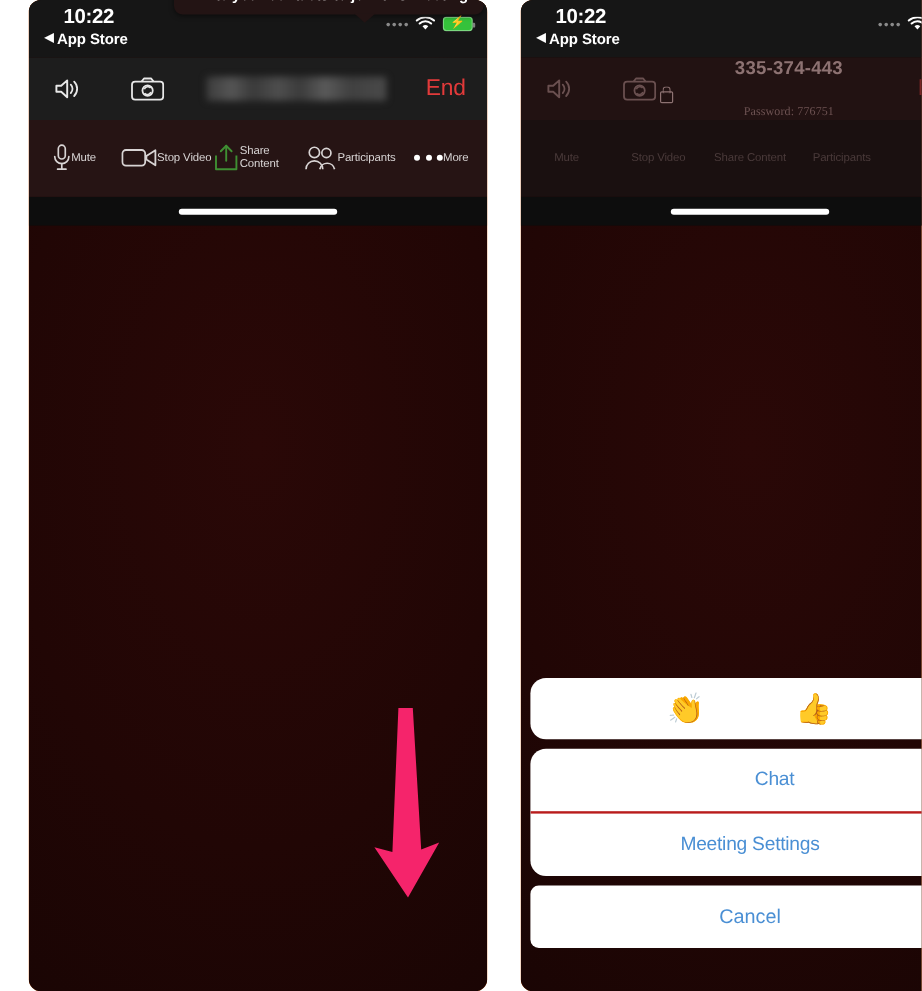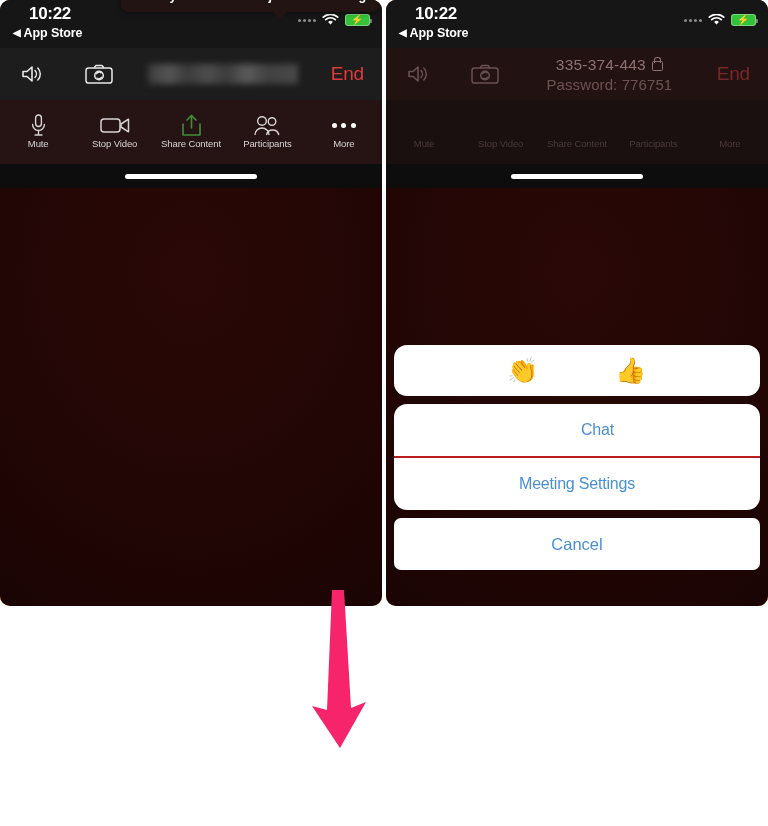--- a/index.html
+++ b/index.html
@@ -17,25 +17,26 @@
     position: relative;
     width: 768px;
     height: 826px;
     background: #ffffff;
     display: flex;
     gap: 4px;
   }
   .phone {
     position: relative;
     width: 382px;
-    height: 606px;
+    height: 826px;
     background: #f97316;
     border-radius: 10px;
     overflow: hidden;
     flex: 0 0 auto;
+    margin-left: 24px;
   }
   .phone-inner {
     position: absolute;
     inset: 0;
     background: radial-gradient(ellipse 120% 90% at 50% 45%, #2a0807 0%, #210605 45%, #140403 100%);
   }
 
   
   .statusbar {
     position: relative;
@@ -145,27 +146,27 @@
     display: inline-block;
     width: 150px;
     height: 20px;
     border-radius: 2px;
     background: linear-gradient(90deg,#3c3c3c 0%,#555 14%,#3a3a3a 26%,#4e4e4e 40%,#3b3b3b 52%,#5a5a5a 66%,#404040 80%,#4a4a4a 100%);
     filter: blur(3px);
     vertical-align: middle;
   }
   .mh-id {
     font-size: 15.5px;
-    font-weight: normal;
+    font-weight: bold;
     color: #8d7272;
     letter-spacing: 0.2px;
     display: flex;
-    align-items: center;
     justify-content: center;
     gap: 6px;
+    flex-direction: column;
   }
   .lock-ico {
     display: inline-block;
     width: 9px;
     height: 8px;
     border: 1.4px solid #8d7272;
     border-radius: 1.5px;
     position: relative;
     margin-top: 3px;
   }
@@ -174,24 +175,25 @@
     position: absolute;
     left: 1.4px;
     top: -5px;
     width: 4.2px;
     height: 5px;
     border: 1.4px solid #8d7272;
     border-bottom: none;
     border-radius: 3px 3px 0 0;
   }
   .mh-pass {
-    font-size: 15px;
+    font-size: 10px;
     color: #6d5252;
     margin-top: 2px;
     letter-spacing: 0.1px;
+    font-family: Liberation Serif, serif;
   }
   .mh-end {
     font-size: 19px;
     color: #e23a3a;
     margin-right: 18px;
     letter-spacing: -0.2px;
     text-align: right;
   }
   .phone-right .mh-end { color: #7a2626; }
 
@@ -243,21 +245,21 @@
     position: relative;
     height: 62px;
     background: #261414;
     display: flex;
     align-items: center;
     padding-bottom: 2px;
   }
   .tb-item {
     flex: 1;
     display: flex;
-    flex-direction: column;
+    flex-direction: row;
     align-items: center;
     justify-content: center;
     gap: 0;
     color: #d8d4d4;
   }
   .tb-label {
     font-size: 9.5px;
     letter-spacing: -0.1px;
   }
   .tb-ico {

